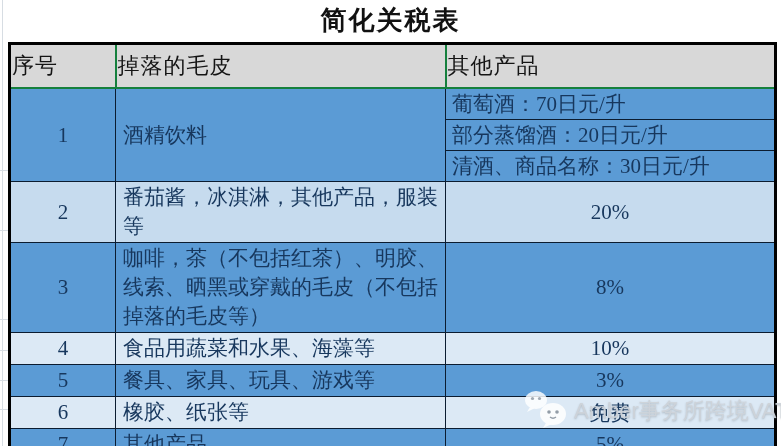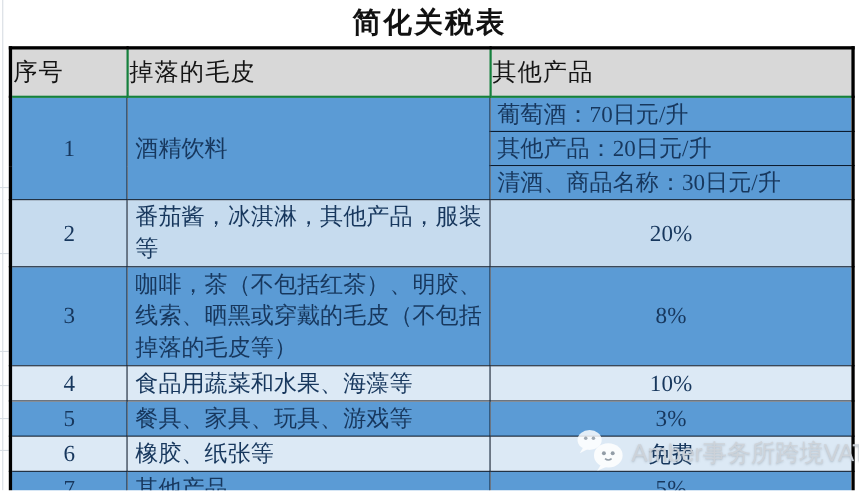--- a/index.html
+++ b/index.html
@@ -101,21 +101,21 @@
           <th>其他产品</th>
         </tr>
       </thead>
       <tbody>
         <tr class="sub bg-blue">
           <td class="num" rowspan="3">1</td>
           <td class="name" rowspan="3">酒精饮料</td>
           <td class="rate-left">葡萄酒：70日元/升</td>
         </tr>
         <tr class="sub bg-blue">
-          <td class="rate-left">其他产品：20日元/升</td>
+          <td class="rate-left">部分蒸馏酒：20日元/升</td>
         </tr>
         <tr class="sub bg-blue">
           <td class="rate-left">清酒、商品名称：30日元/升</td>
         </tr>
 
         <tr class="r2 bg-light">
           <td class="num">2</td>
           <td class="name">番茄酱，冰淇淋，其他产品，服装等</td>
           <td class="rate-center">20%</td>
         </tr>

